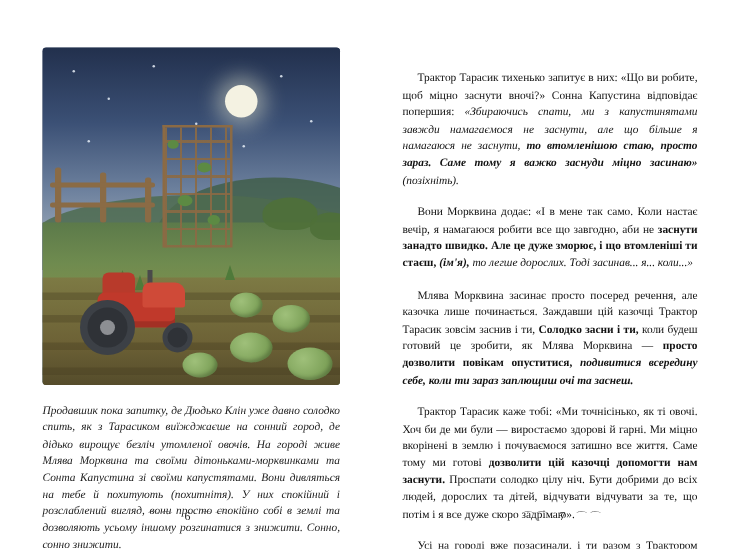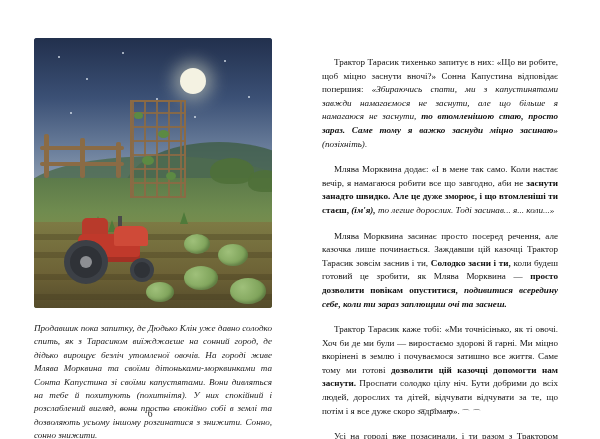--- a/index.html
+++ b/index.html
@@ -321,21 +321,21 @@
 
   <div class="page page-right">
 
     <div class="body-col">
 
       <p>
         <span>Трактор Тарасик тихенько запитує в них: «Що ви робите, щоб міцно заснути вночі?» Сонна Капустина відповідає попершия: </span><span class="i">«Збираючись спати, ми з капустинятами завжди намагаємося не заснути, але що більше я намагаюся не засну­ти, </span><span class="i b">то втомленішою стаю, просто зараз. Саме тому я важко за­сну­ди міцно засинаю»</span><span class="i"> (позіхніть).</span>
       </p>
 
       <p>
-        <span>Млява Морквина додає: «І в мене так само. Коли настає ве­чір, я намагаюся робити все що завгодно, аби не </span><span class="b">заснути занадто швидко. Але це дуже зморює, і що втомленіші ти стаєш, </span><span class="b i">(ім'я), </span><span class="i">то легше дорослих. Тоді засинав... я... коли...»</span>
+        <span>Вони Морквина додає: «І в мене так само. Коли настає ве­чір, я намагаюся робити все що завгодно, аби не </span><span class="b">заснути занадто швидко. Але це дуже зморює, і що втомленіші ти стаєш, </span><span class="b i">(ім'я), </span><span class="i">то легше дорослих. Тоді засинав... я... коли...»</span>
       </p>
 
       <p>
         <span>Млява Морквина засинає просто посеред речення, але ка­зочка лише починається. Заждавши цій казочці Трактор Та­расик зовсім заснив і ти, </span><span class="b">Солодко засни i ти, </span><span>коли будеш готовий це зробити, як Млява Морквина — </span><span class="b">просто дозволити повікам опуститися, </span><span class="b i">подивитися всередину себе, коли ти зараз заплющиш очі та заснеш.</span>
       </p>
 
       <p>
         <span>Трактор Тарасик каже тобі: «Ми точнісінько, як ті овочі. Хоч би де ми були — виростаємо здорові й гарні. Ми міцно вкорінені в землю і почуваємося затишно все життя. Саме тому ми готові </span><span class="b">дозволити цій казочці допомогти нам засну­ти. </span><span>Проспати солодко цілу ніч. Бути добрими до всіх людей, дорослих та дітей, відчувати відчувати за те, що потім і я все дуже скоро задрімаю».</span>
       </p>
 

